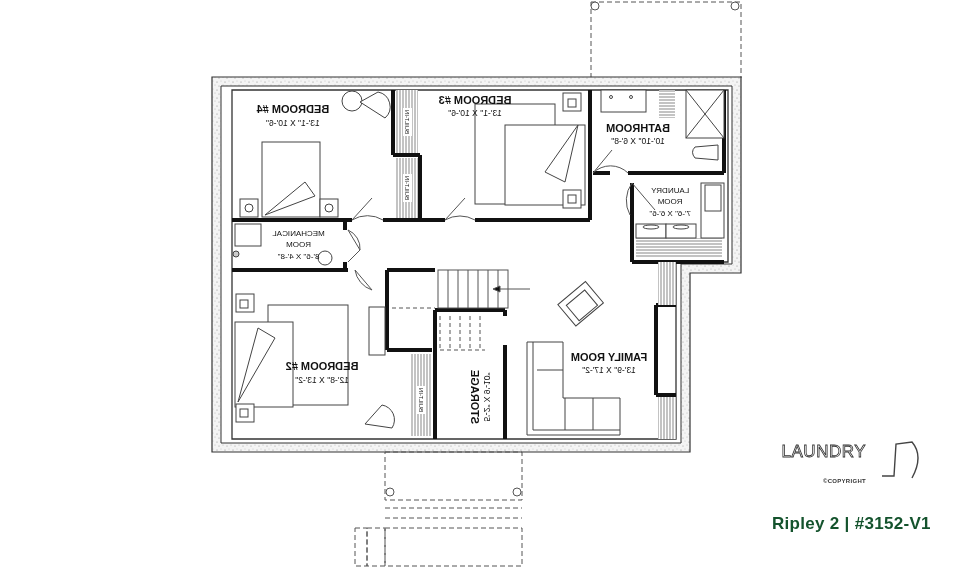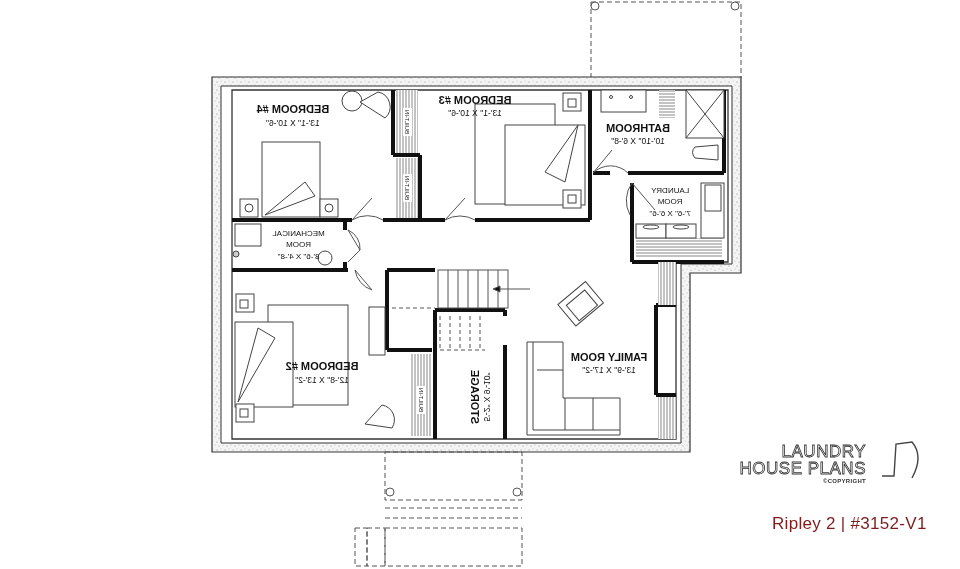--- a/index.html
+++ b/index.html
@@ -6,21 +6,21 @@
   body { width: 960px; height: 569px; position: relative; overflow: hidden; font-family: "Liberation Sans", sans-serif; }
   #plan { position: absolute; left: 0; top: 0; width: 960px; height: 569px; }
   .lbl { font-family: "Liberation Sans", sans-serif; fill: #111; }
   .mirror { transform-box: fill-box; transform-origin: center; transform: scaleX(-1); }
   .logo { position: absolute; left: 752px; top: 462px; width: 200px; height: 100px; }
   .logo-line1, .logo-line2 { position: absolute; right: 86px; font-family: "Liberation Sans", sans-serif; font-size: 17px; letter-spacing: 0.5px; color: #fff; -webkit-text-stroke: 0.8px #333; font-weight: 400; white-space: nowrap; }
   .logo-line1 { top: -20px; }
   .logo-line2 { top: -3px; }
   .logo-copy { position: absolute; right: 86px; top: 16px; font-size: 6px; color: #333; font-weight: bold; letter-spacing: 0.3px; }
   .logo-mark { position: absolute; left: 128px; top: -24px; width: 46px; height: 44px; }
-  .plan-name { position: absolute; left: 20px; top: 52px; font-family: "Liberation Sans", sans-serif; font-weight: normal; font-size: 17px; color: #7f1d1d; white-space: nowrap; letter-spacing: 0.3px; }
+  .plan-name { position: absolute; left: 20px; top: 52px; font-family: "Liberation Sans", sans-serif; font-weight: bold; font-size: 17px; color: #14532d; white-space: nowrap; letter-spacing: 0.3px; }
 </style>
 </head>
 <body>
 
 <svg id="plan" viewBox="0 0 960 569" xmlns="http://www.w3.org/2000/svg">
   <defs>
     <pattern id="speckle" width="8" height="8" patternUnits="userSpaceOnUse">
       <rect width="8" height="8" fill="#f4f4f4"></rect>
       <circle cx="1" cy="2" r="0.5" fill="#777"></circle>
       <circle cx="5" cy="1" r="0.4" fill="#999"></circle>
@@ -243,19 +243,18 @@
     </g>
     <g transform="translate(421 400) rotate(90) scale(-1 1)">
       <rect x="-14" y="-5" width="28" height="9" fill="#fff"></rect>
       <text class="lbl" x="0" y="2" font-size="6" text-anchor="middle">BUILT-IN</text>
     </g>
   </g>
 </svg>
 
 <div class="logo">
   <div class="logo-line1">LAUNDRY</div>
-  <div class="logo-line2">HOUSE PLANS</div>
   <div class="logo-copy">©COPYRIGHT</div>
   <svg class="logo-mark" viewBox="0 0 46 44">
     <path d="M2,38 L14,38 L16,6 L32,4 Q44,18 32,40" fill="none" stroke="#444" stroke-width="1.4"></path>
   </svg>
   <div class="plan-name">Ripley 2 | #3152-V1</div>
 </div>
 
 </body></html>

